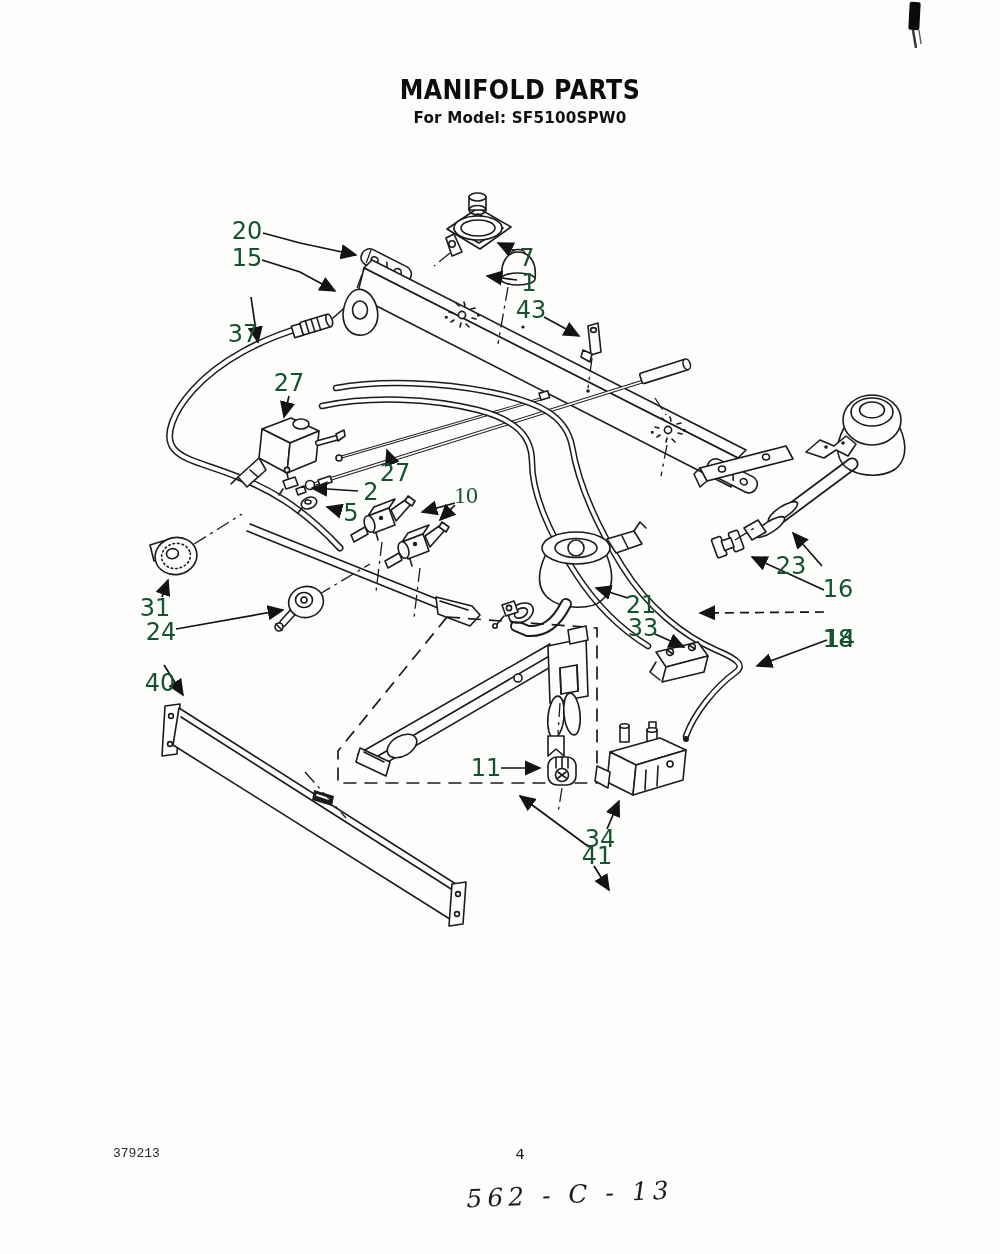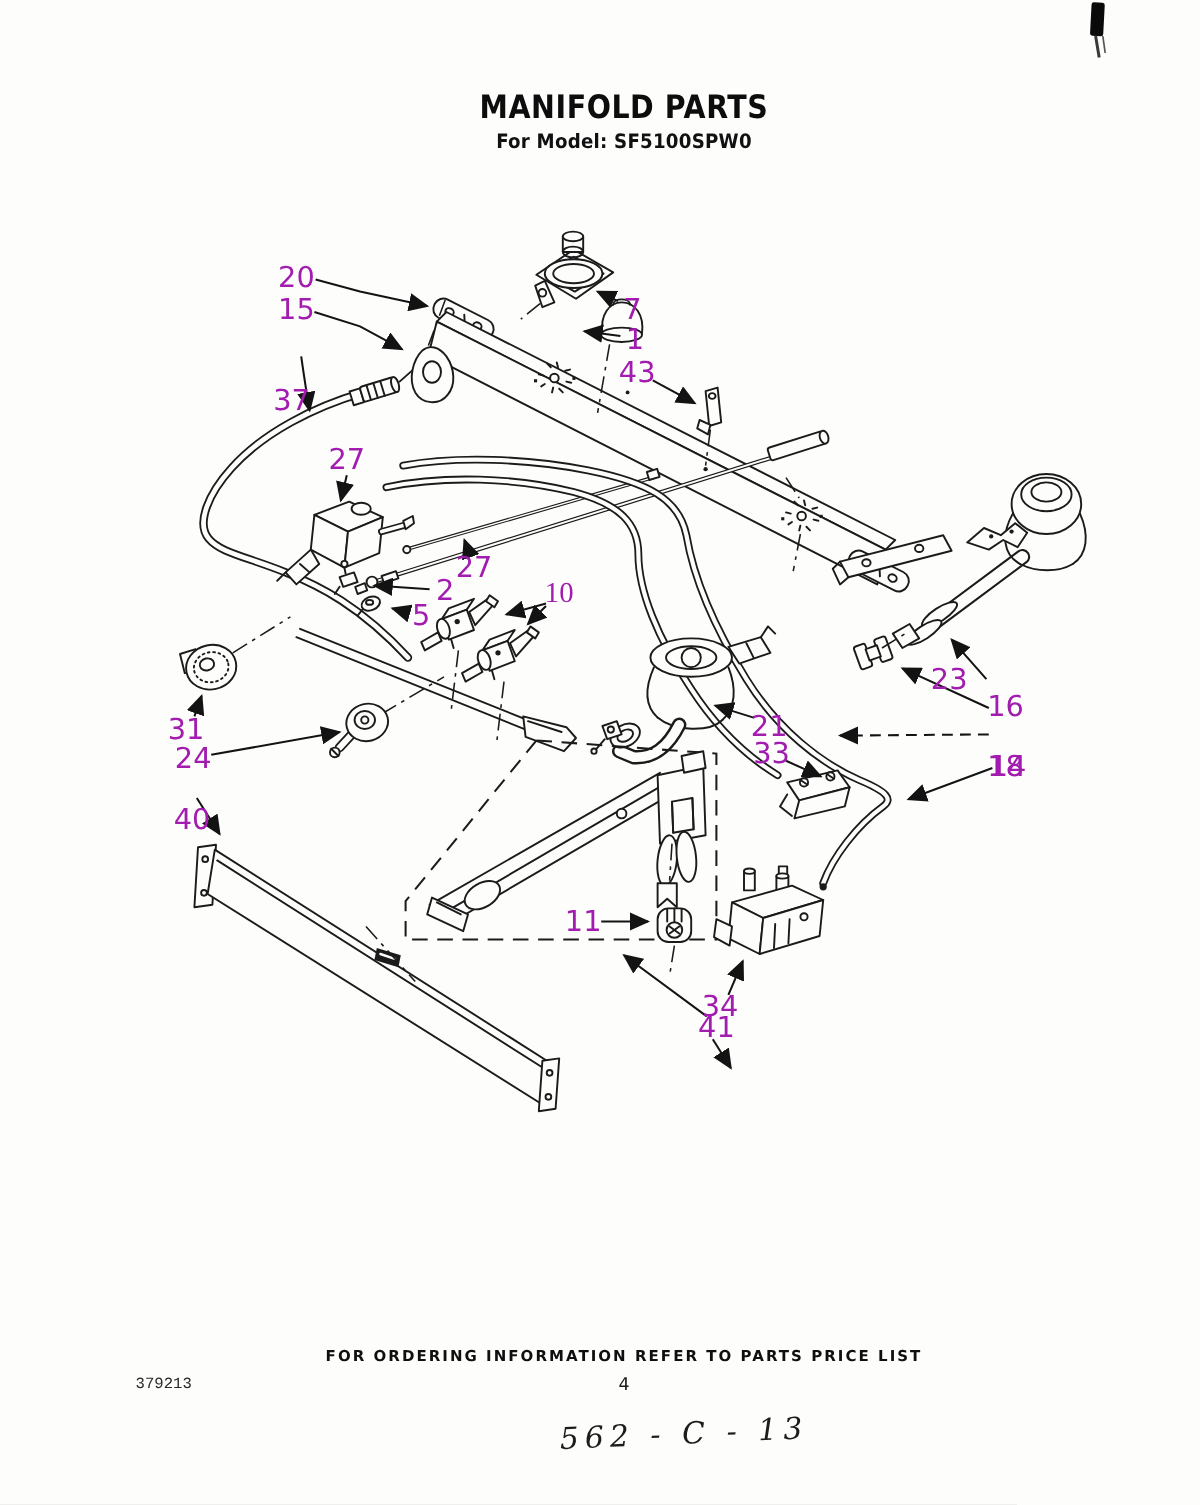--- a/index.html
+++ b/index.html
@@ -15,21 +15,21 @@
   }
   .subtitle{
     position:absolute;top:108px;left:40px;width:960px;text-align:center;
     font-size:16.5px;font-weight:bold;letter-spacing:.2px;color:#111;
     transform:scaleX(.92);
   }
   .diagram-svg{position:absolute;left:0;top:0;}
   .callout-layer{position:absolute;left:0;top:0;width:1000px;height:1254px;pointer-events:none;}
   .callout{
     position:absolute;transform:translate(-50%,-50%);
-    font-size:24px;color:#a21caf;white-space:nowrap;
+    font-size:24px;color:#14532d;white-space:nowrap;
   }
   .footer-note{
     position:absolute;top:1122px;left:40px;width:960px;text-align:center;
     font-size:12.5px;font-weight:bold;letter-spacing:1.7px;color:#0f0f0f;
   }
   .doc-number{position:absolute;top:1146px;left:113px;font-size:13px;color:#2a2a2a;font-family:Liberation Mono, monospace;}
   .page-number{position:absolute;top:1146px;left:40px;width:960px;text-align:center;font-size:14.5px;color:#1a1a1a;}
   .handwritten{
     position:absolute;top:1180px;left:430px;width:280px;text-align:center;
     font-family:"DejaVu Serif",serif;font-style:italic;
@@ -399,17 +399,16 @@
       <span class="callout" style="left: 643px; top: 628px;">33</span>
       <span class="callout" style="left: 791px; top: 566px;">23</span>
       <span class="callout" style="left: 838px; top: 589px;">16</span>
       <span class="callout" style="left: 838px; top: 639px;">18</span>
       <span class="callout" style="left: 840px; top: 639px;">14</span>
       <span class="callout" style="left: 486px; top: 768px;">11</span>
       <span class="callout" style="left: 600px; top: 839px;">34</span>
       <span class="callout" style="left: 597px; top: 856px;">41</span>
     </div>
 
-  <div class="footer-note">FOR ORDERING INFORMATION REFER TO PARTS PRICE LIST</div>
   <div class="doc-number">379213</div>
   <div class="page-number">4</div>
   <div class="handwritten">562 - C - 13</div>
 </div>
 
 </body></html>

